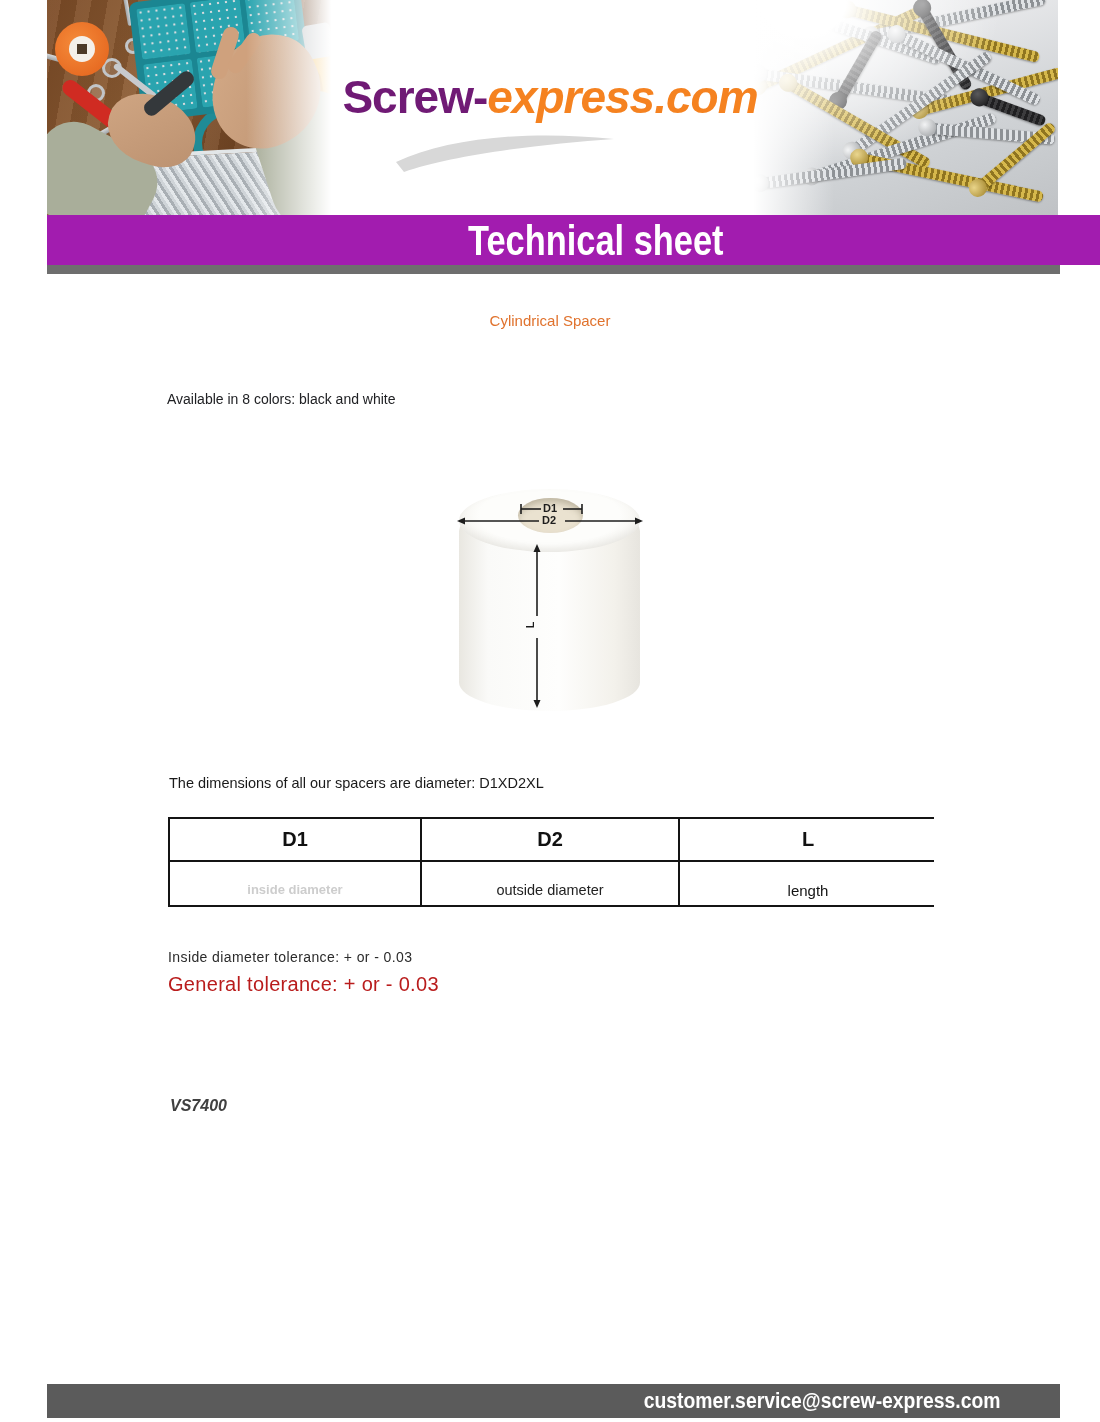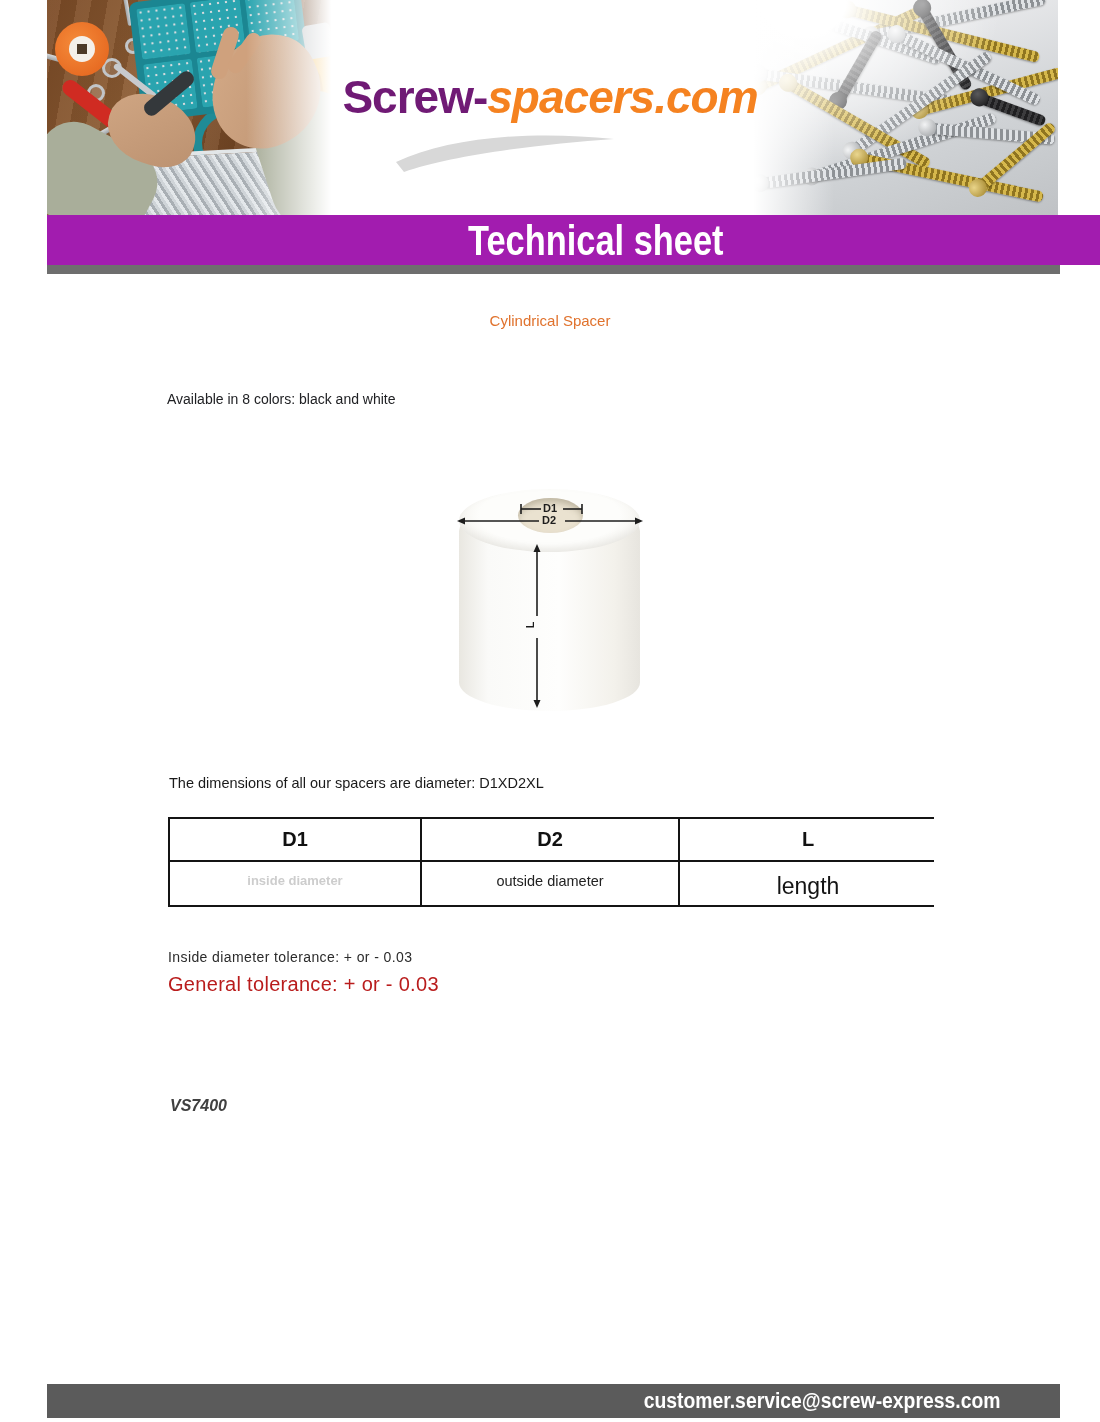--- a/index.html
+++ b/index.html
@@ -87,24 +87,24 @@
   .dlab{font-size:11px;font-weight:700;color:#1d1d1d;}
   .labD1{left:88px;top:16px;}
   .labD2{left:87px;top:28px;}
   .labL{left:72px;top:133px;transform:rotate(-90deg);}
 
   
   .dimtable{left:168px;top:817px;width:766px;background:#141414;border:2px solid #141414;
             display:grid;grid-template-columns:250px 256px 256px;grid-template-rows:41px 43px;gap:2px;box-sizing:border-box;}
   .cell{background:#fff;display:flex;justify-content:center;}
   .cell.h{align-items:center;font-size:20px;font-weight:700;color:#111;}
-  .cell.b{align-items:flex-start;padding-top:11px;}
+  .cell.b{align-items:flex-start;padding-top:20px;}
   .c-inside{font-size:13px;font-weight:700;color:#cdcdcd;}
   .c-outside{font-size:14.5px;color:#222;}
-  .c-length{font-size:23px;color:#141414;}
+  .c-length{font-size:15px;color:#141414;}
 
   
   .footer{left:47px;top:1384px;width:1013px;height:34px;background:#5b5b5b;display:flex;align-items:center;justify-content:flex-end;}
   .footer .txt{color:#fff;font-size:22px;font-weight:700;margin-right:60px;transform:scaleX(.88);transform-origin:right center;white-space:nowrap;}
 </style>
 </head>
 <body>
 
 <div class="page">
 
@@ -163,21 +163,21 @@
     <div class="screw scrS" style="left:58px;top:142px;width:195px;transform:rotate(-18deg);"></div>
     <div class="screw scrB" style="left:108px;top:172px;width:190px;transform:rotate(12deg);"></div>
     <div class="screw scrS" style="left:178px;top:128px;width:130px;transform:rotate(5deg);"></div>
     <div class="screw scrB" style="left:218px;top:152px;width:100px;transform:rotate(-40deg);"></div>
     <div class="screw scrS" style="left:10px;top:168px;width:150px;transform:rotate(-8deg);"></div>
     <div class="rfadeTop"></div>
     <div class="rfade"></div>
   </div>
 
   <div class="abs logo">
-    <span class="g">Screw-</span><span class="o">spacers.com</span>
+    <span class="g">Screw-</span><span class="o">express.com</span>
   </div>
   <svg class="abs swoosh" viewBox="0 0 230 42">
     <path d="M8,32 C60,8 140,0 226,9 C150,14 62,26 16,42 Z" fill="#d8d8d8"></path>
   </svg>
 
   <div class="abs banner">
     <span class="txt">Technical sheet</span>
   </div>
   <div class="abs graybar"></div>
 

